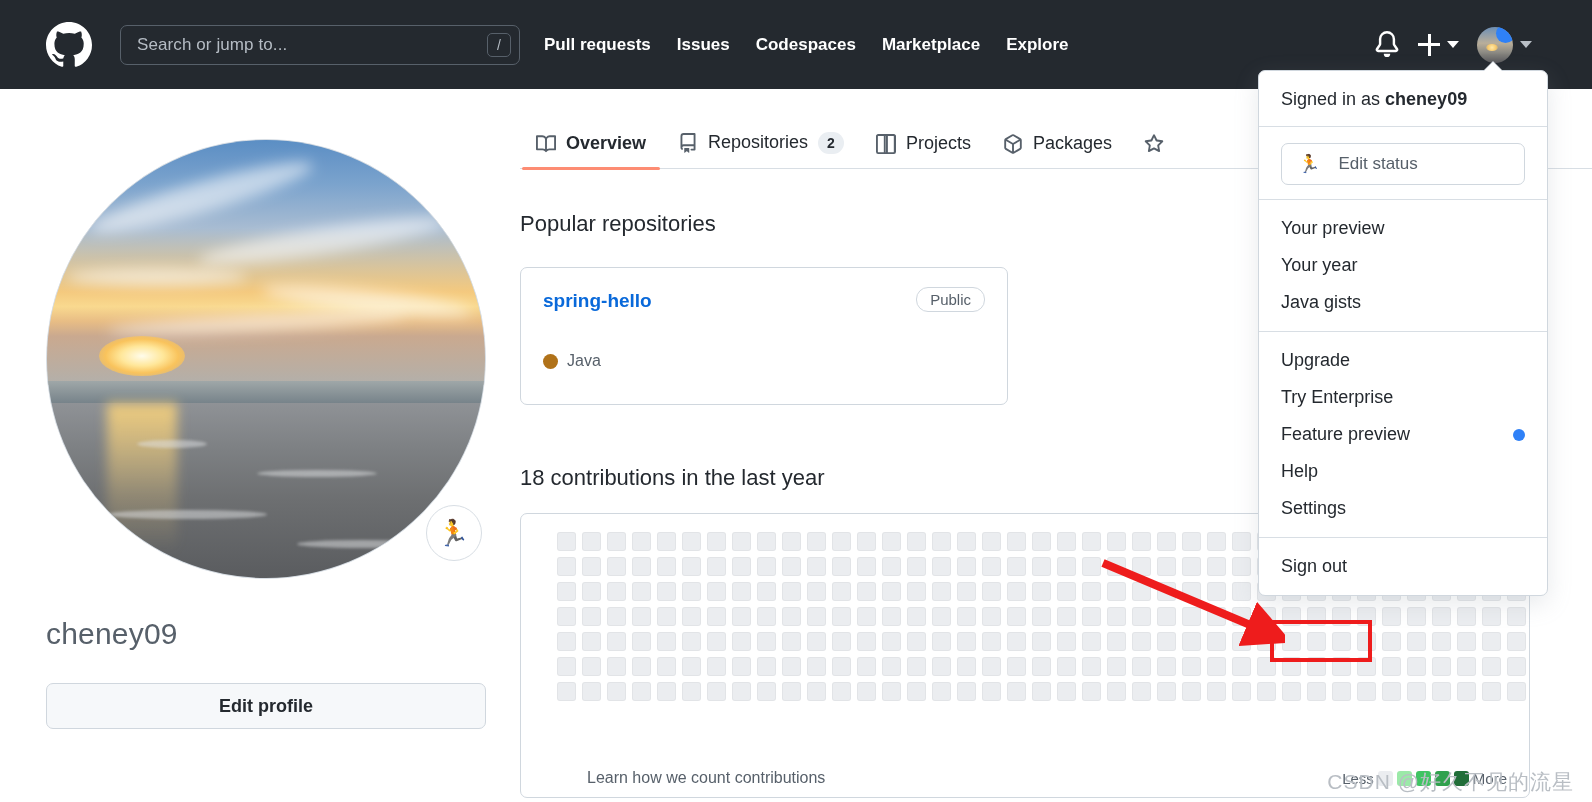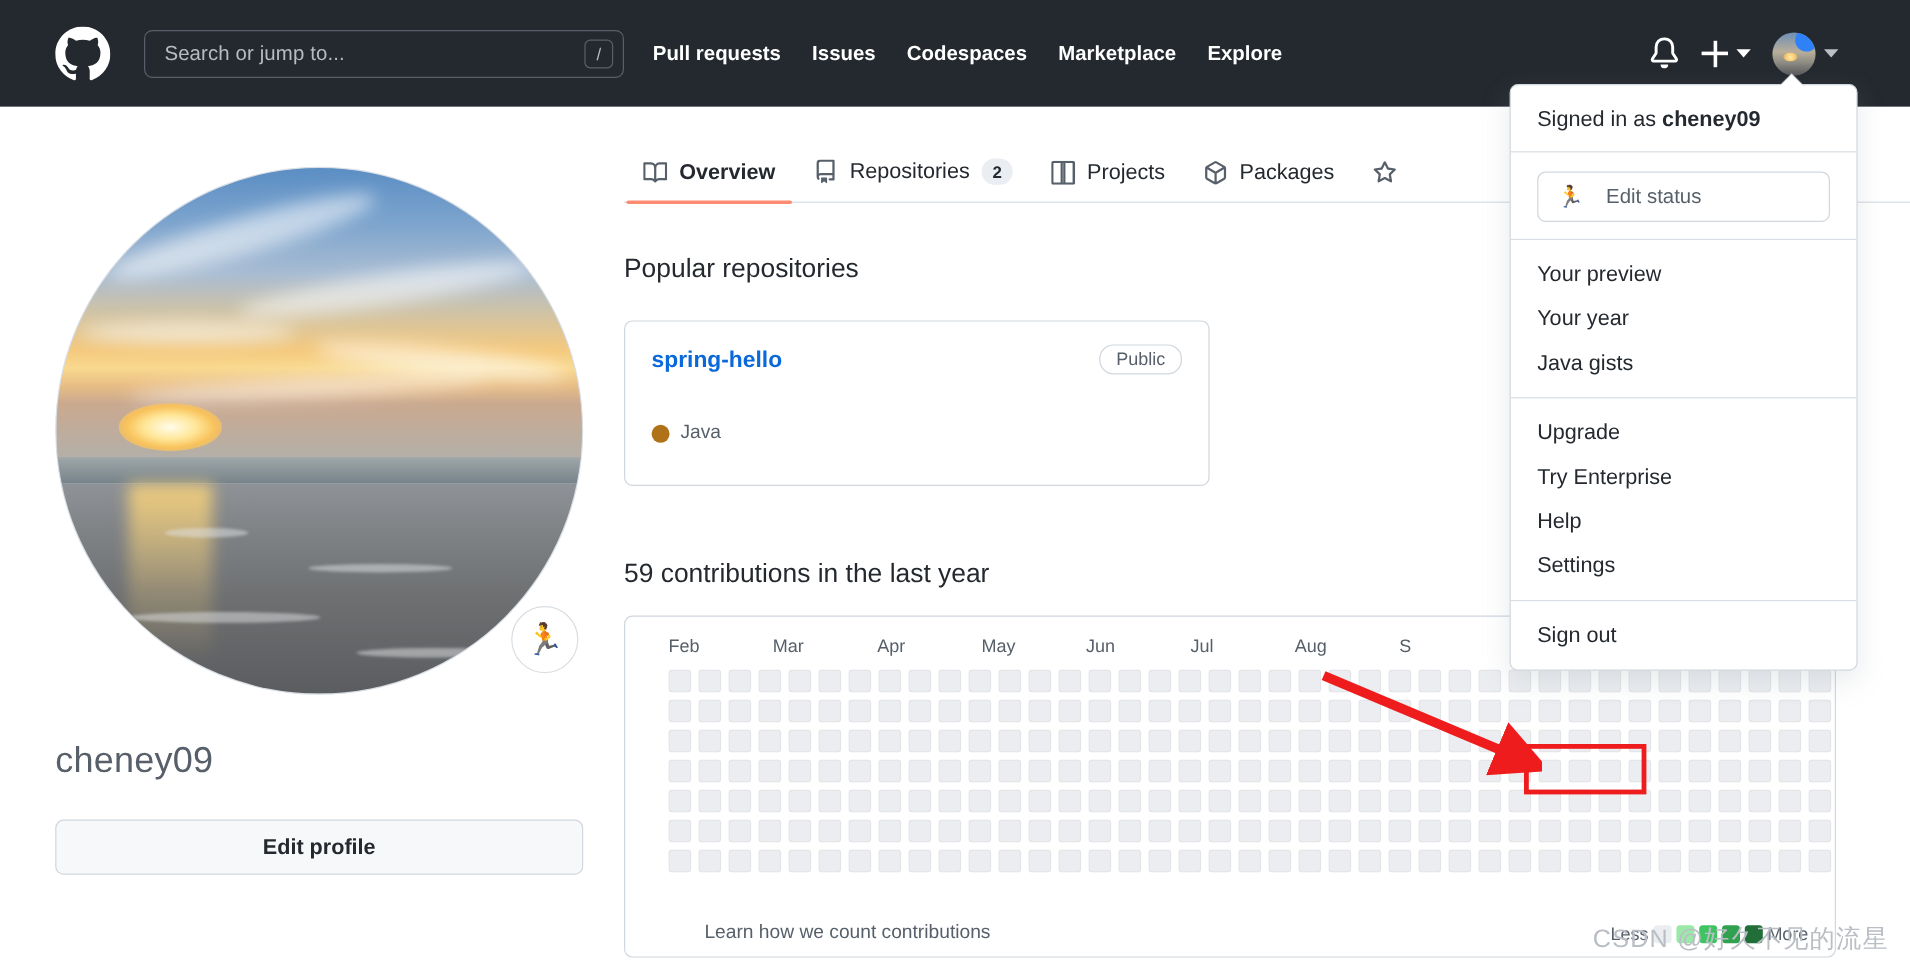--- a/index.html
+++ b/index.html
@@ -453,33 +453,23 @@
 
       <div class="repo-card">
         <a href="#" class="repo-name">spring-hello</a>
         <span class="repo-vis">Public</span>
         <div class="repo-lang">
           <span class="lang-dot" style="background: rgb(176, 114, 25);"></span>
           <span class="lang-name">Java</span>
         </div>
       </div>
 
-      <div class="contrib-title">59 contributions in the last year</div>
+      <div class="contrib-title">18 contributions in the last year</div>
 
       <div class="contrib-card">
-        <div class="months">
-          <span class="month">Feb</span>
-          <span class="month">Mar</span>
-          <span class="month">Apr</span>
-          <span class="month">May</span>
-          <span class="month">Jun</span>
-          <span class="month">Jul</span>
-          <span class="month">Aug</span>
-          <span class="month">S</span>
-        </div>
         <div class="grid" id="contrib-grid">
             <div class="cell" style="background: rgb(235, 237, 240);"></div>
             <div class="cell" style="background: rgb(235, 237, 240);"></div>
             <div class="cell" style="background: rgb(235, 237, 240);"></div>
             <div class="cell" style="background: rgb(235, 237, 240);"></div>
             <div class="cell" style="background: rgb(235, 237, 240);"></div>
             <div class="cell" style="background: rgb(235, 237, 240);"></div>
             <div class="cell" style="background: rgb(235, 237, 240);"></div>
             <div class="cell" style="background: rgb(235, 237, 240);"></div>
             <div class="cell" style="background: rgb(235, 237, 240);"></div>
@@ -787,20 +777,24 @@
     </div>
 
     <div class="dd-group">
       <a href="#" class="dd-item">
           <span>Upgrade</span>
         </a>
       <a href="#" class="dd-item">
           <span>Try Enterprise</span>
         </a>
       <a href="#" class="dd-item">
+        <span>Feature preview</span>
+        <span class="blue-dot"></span>
+      </a>
+      <a href="#" class="dd-item">
           <span>Help</span>
         </a>
       <a href="#" class="dd-item">
           <span>Settings</span>
         </a>
     </div>
 
     <div class="dd-group">
       <a href="#" class="dd-item">Sign out</a>
     </div>

